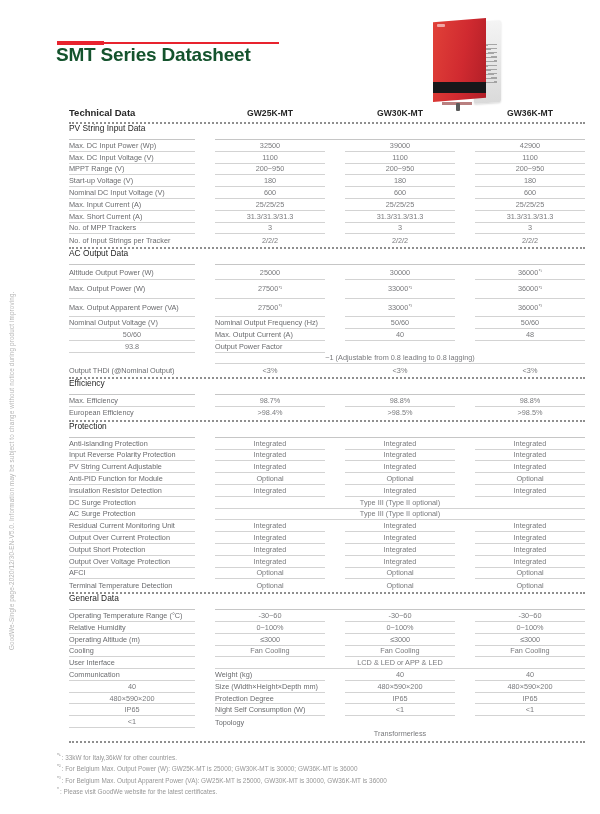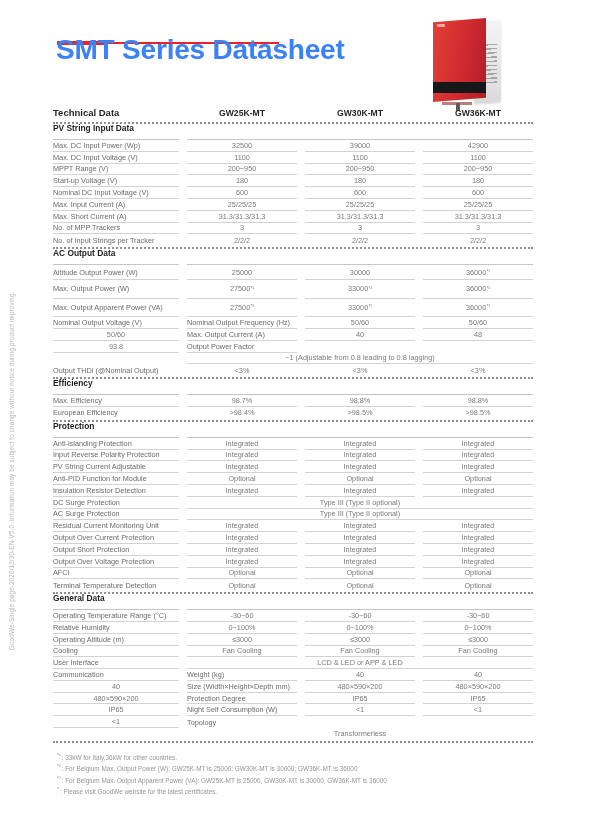--- a/index.html
+++ b/index.html
@@ -8,44 +8,44 @@
   .page{position:absolute;inset:0;background:#fff}
 
   
   .side-note{position:absolute;left:8px;top:650px;transform:rotate(-90deg);transform-origin:0 0;
     white-space:nowrap;font-size:6.3px;color:#b4b4b4;letter-spacing:.15px}
 
   
   .title-rule{position:absolute;left:57px;top:41px;width:222px;height:4px}
   .title-rule .thin{position:absolute;left:0;top:1.4px;width:100%;height:1.2px;background:#e8232e}
   .title-rule .thick{position:absolute;left:0;top:0;width:47px;height:4px;background:#e8232e}
-  .page-title{position:absolute;left:56px;top:34px;font-size:28px;font-weight:bold;color:#3b82f6;letter-spacing:-.2px}
+  .page-title{position:absolute;left:56px;top:44px;font-size:19px;font-weight:bold;color:#14532d;letter-spacing:-.2px}
 
   
   .inverter{position:absolute;left:428px;top:16px;width:82px;height:96px}
   .inv-side{position:absolute;left:46px;top:5px;width:27px;height:82px;background:linear-gradient(180deg,#f4f4f4,#dadada);
     transform:skewY(-4deg);border-radius:2px;box-shadow:0 1px 2px rgba(0,0,0,.15)}
   .inv-vents{position:absolute;left:54px;top:28px;width:15px;height:40px;transform:skewY(-4deg);
     background:repeating-linear-gradient(to bottom,#8f8f8f 0 1.4px,transparent 1.4px 4.2px);opacity:.75}
   .inv-front{position:absolute;left:5px;top:2px;width:53px;height:84px;
     background:linear-gradient(100deg,#e14138 0%,#d02a30 55%,#b01e27 100%);
     clip-path:polygon(0 5%,100% 0%,100% 95%,0 100%)}
   .inv-band{position:absolute;left:0;bottom:9px;width:100%;height:11px;background:#17171a}
   .inv-logo{position:absolute;left:4px;top:6px;width:8px;height:3px;background:rgba(255,255,255,.55);border-radius:1px}
   .inv-antenna{position:absolute;left:28px;top:87px;width:4px;height:8px;background:#5a5a5a;border-radius:1px}
   .inv-conn{position:absolute;left:14px;top:86px;width:30px;height:3px;background:#8a2b2b;opacity:.6}
 
   
-  .spec{position:absolute;left:53px;top:104px;width:494px;display:grid;
-    grid-template-columns:126px 110px 110px 110px;column-gap:8px;align-content:start}
+  .spec{position:absolute;left:69px;top:104px;width:494px;display:grid;
+    grid-template-columns:126px 110px 110px 110px;column-gap:20px;align-content:start}
   .th{height:17px;display:flex;align-items:center;font-weight:bold;color:#262626}
   .th.corner{font-size:9.5px}
   .th.col{font-size:8.6px;justify-content:center}
   .dotted{grid-column:1/5;height:3px;border-bottom:2px dotted #8f8f8f;margin-bottom:3px}
-  .sec-title{height:13px;display:flex;align-items:flex-end;padding-bottom:6px;font-size:8.4px;font-weight:bold;
+  .sec-title{height:13px;display:flex;align-items:flex-end;padding-bottom:6px;font-size:8.4px;font-weight:normal;
     color:#1f1f1f;border-bottom:1px solid #c6c6c6;white-space:nowrap}
   .sec-line{grid-column:2/5;border-bottom:1px solid #c6c6c6}
   .cell{height:11.8px;display:flex;align-items:center;font-size:7.3px;border-bottom:1px solid #d3d3d3;
     color:#6a6b6e;white-space:nowrap}
   .cell.val{justify-content:center;color:#797a7d}
   .cell.span{grid-column:2/5}
   .cell.tall{height:18.5px}
   .cell.tall1{height:15px}
   .cell.last{border-bottom:none}
   .cell sup{font-size:4.6px;line-height:0;vertical-align:super;margin-left:.5px}

